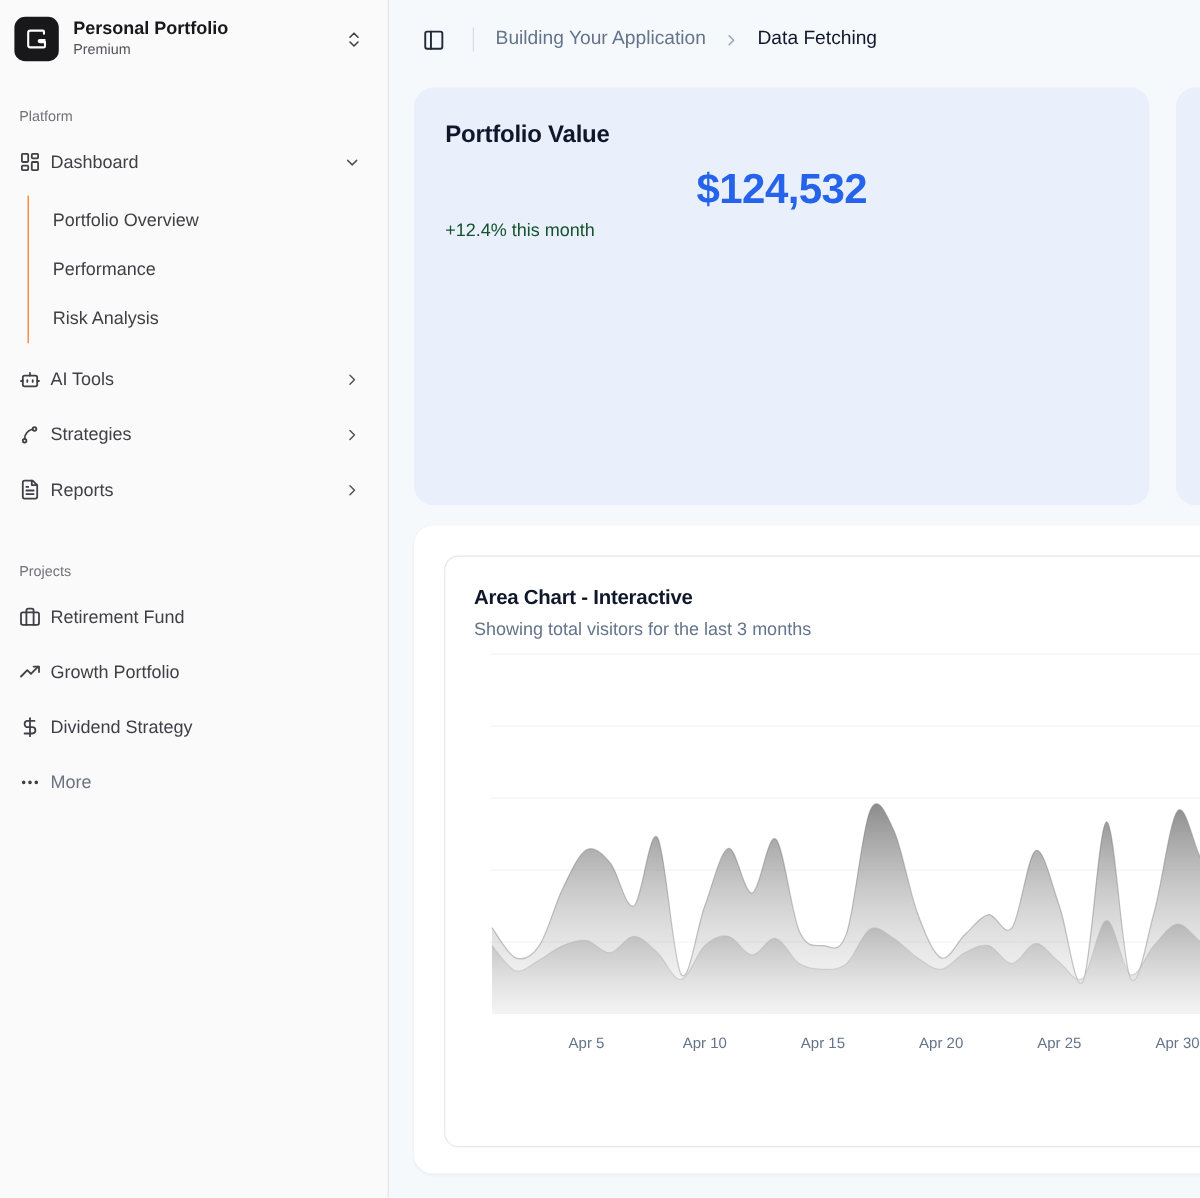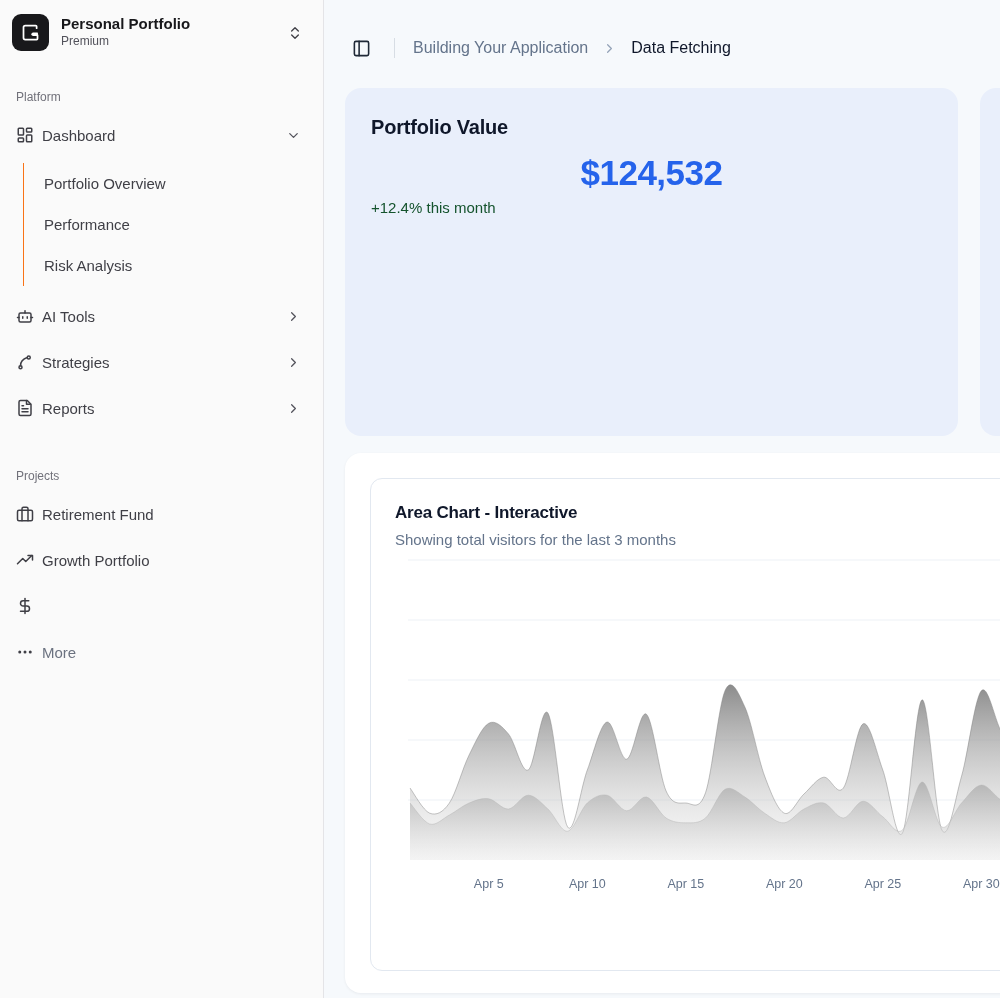--- a/index.html
+++ b/index.html
@@ -44,21 +44,21 @@
 
   .submenu {
     margin:2px 0 12px 13px; border-left:1px solid #f97316; padding-left:20px;
   }
   .submenu-item {
     height:41px; display:flex; align-items:center; font-size:15px; color:#3f3f46;
     border-radius:8px; cursor:pointer;
   }
 
   
-  .main { position:absolute; left:324px; top:16px; width:676px; height:784px; }
+  .main { position:absolute; left:324px; top:1px; width:676px; height:784px; }
   .main-header {
     display:flex; align-items:center; height:64px; padding:0 22px; gap:10px;
   }
   .toggle-btn {
     background:none; border:none; width:30px; height:30px; border-radius:6px;
     display:flex; align-items:center; justify-content:center; color:#1f2937; cursor:pointer;
   }
   .vsep { width:1px; height:20px; background:#d7dde4; margin:0 8px; }
   .breadcrumb { display:flex; align-items:center; gap:14px; font-size:16px; }
   .crumb-parent { color:#64748b; cursor:pointer; }
@@ -223,20 +223,21 @@
         <span class="mi-label">Growth Portfolio</span>
       </div>
 
       <div class="menu-item">
         <span class="mi-icon">
           <svg width="18" height="18" viewBox="0 0 24 24" fill="none" stroke="currentColor" stroke-width="2" stroke-linecap="round" stroke-linejoin="round">
               <line x1="12" y1="2" x2="12" y2="22"></line>
               <path d="M17 5H9.5a3.5 3.5 0 0 0 0 7h5a3.5 3.5 0 0 1 0 7H6"></path>
             </svg>
         </span>
+        <span class="mi-label">Dividend Strategy</span>
       </div>
 
       <div class="menu-item muted">
         <span class="mi-icon">
           <svg width="18" height="18" viewBox="0 0 24 24" fill="none" stroke="currentColor" stroke-width="2" stroke-linecap="round" stroke-linejoin="round">
               <circle cx="5" cy="12" r="1"></circle>
               <circle cx="12" cy="12" r="1"></circle>
               <circle cx="19" cy="12" r="1"></circle>
             </svg>
         </span>

